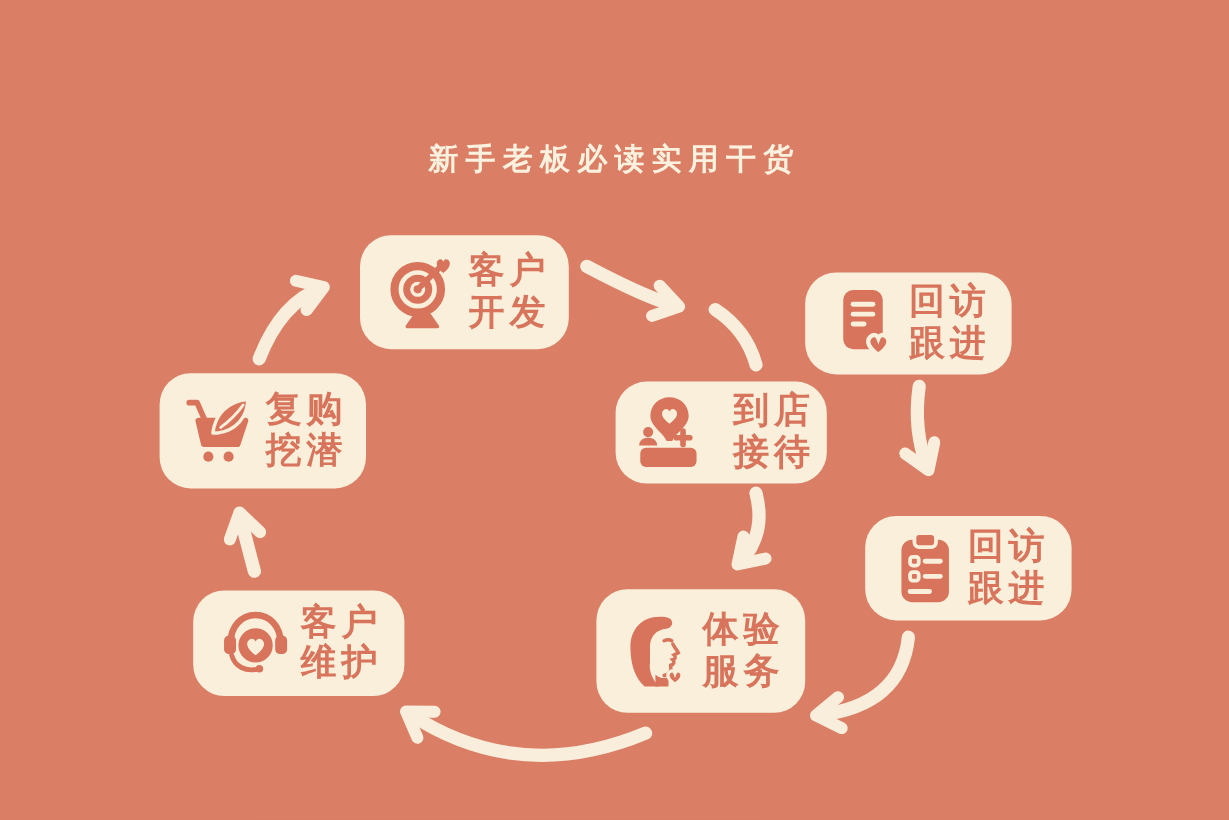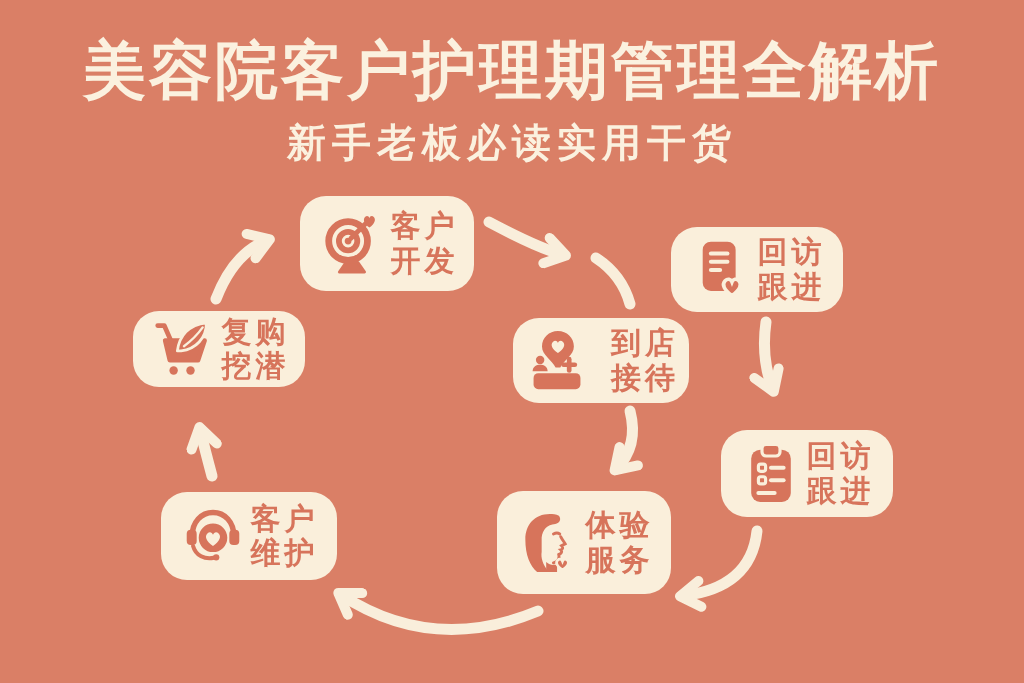--- a/index.html
+++ b/index.html
@@ -12,49 +12,48 @@
   .stage{position:absolute;inset:0;}
   .title{
     position:absolute;top:28px;left:0;width:1024px;
     text-align:center;color:#FBF1DF;
     font-size:63px;font-weight:900;letter-spacing:3px;
     white-space:nowrap;
   }
   .subtitle{
     position:absolute;top:116px;left:0;width:1024px;
     text-align:center;color:#FBF1DF;
-    font-size:39px;font-weight:800;letter-spacing:6px;
+    font-size:25px;font-weight:800;letter-spacing:6px;
     white-space:nowrap;
   }
   .arrows{position:absolute;left:0;top:0;}
   .node{
     position:absolute;background:#FAEFDB;border-radius:26px;
     display:flex;align-items:center;justify-content:center;gap:9px;
     box-sizing:border-box;
   }
   .node .icon{display:block;flex:0 0 auto;}
   .label{
     color:#D7745B;font-weight:800;font-size:30px;line-height:1.15;
     letter-spacing:4px;white-space:nowrap;
   }
   .label div{margin-right:-4px;}
   #node-dev        {left:300px;top:196px;width:174px;height:95px;}
   #node-followup1  {left:671px;top:227px;width:172px;height:85px;}
   #node-reception  {left:513px;top:318px;width:176px;height:85px;gap:24px;}
   #node-followup2  {left:721px;top:430px;width:172px;height:87px;}
   #node-experience {left:497px;top:491px;width:174px;height:103px;}
   #node-maintain   {left:161px;top:492px;width:176px;height:88px;}
-  #node-repurchase {left:133px;top:311px;width:172px;height:76px;}
+  #node-repurchase {left:133px;top:311px;width:172px;height:96px;}
 </style>
 </head>
 <body>
 
 <div class="stage">
 
-  <div class="title">美容院客户护理期管理全解析</div>
   <div class="subtitle">新手老板必读实用干货</div>
 
   <svg class="arrows" width="1024" height="683" viewBox="0 0 1024 683">
     <defs>
       <marker id="ah" viewBox="0 0 36 36" refX="26" refY="18" markerWidth="36" markerHeight="36" orient="auto" markerUnits="userSpaceOnUse">
         <path d="M8 5 L28 18 L8 31" fill="none" stroke="#F9EEDB" stroke-width="10" stroke-linecap="round" stroke-linejoin="round"></path>
       </marker>
     </defs>
     <g fill="none" stroke="#F9EEDB" stroke-width="11" stroke-linecap="round">
       <path d="M489 222 Q540 249 564 255" marker-end="url(#ah)"></path>

